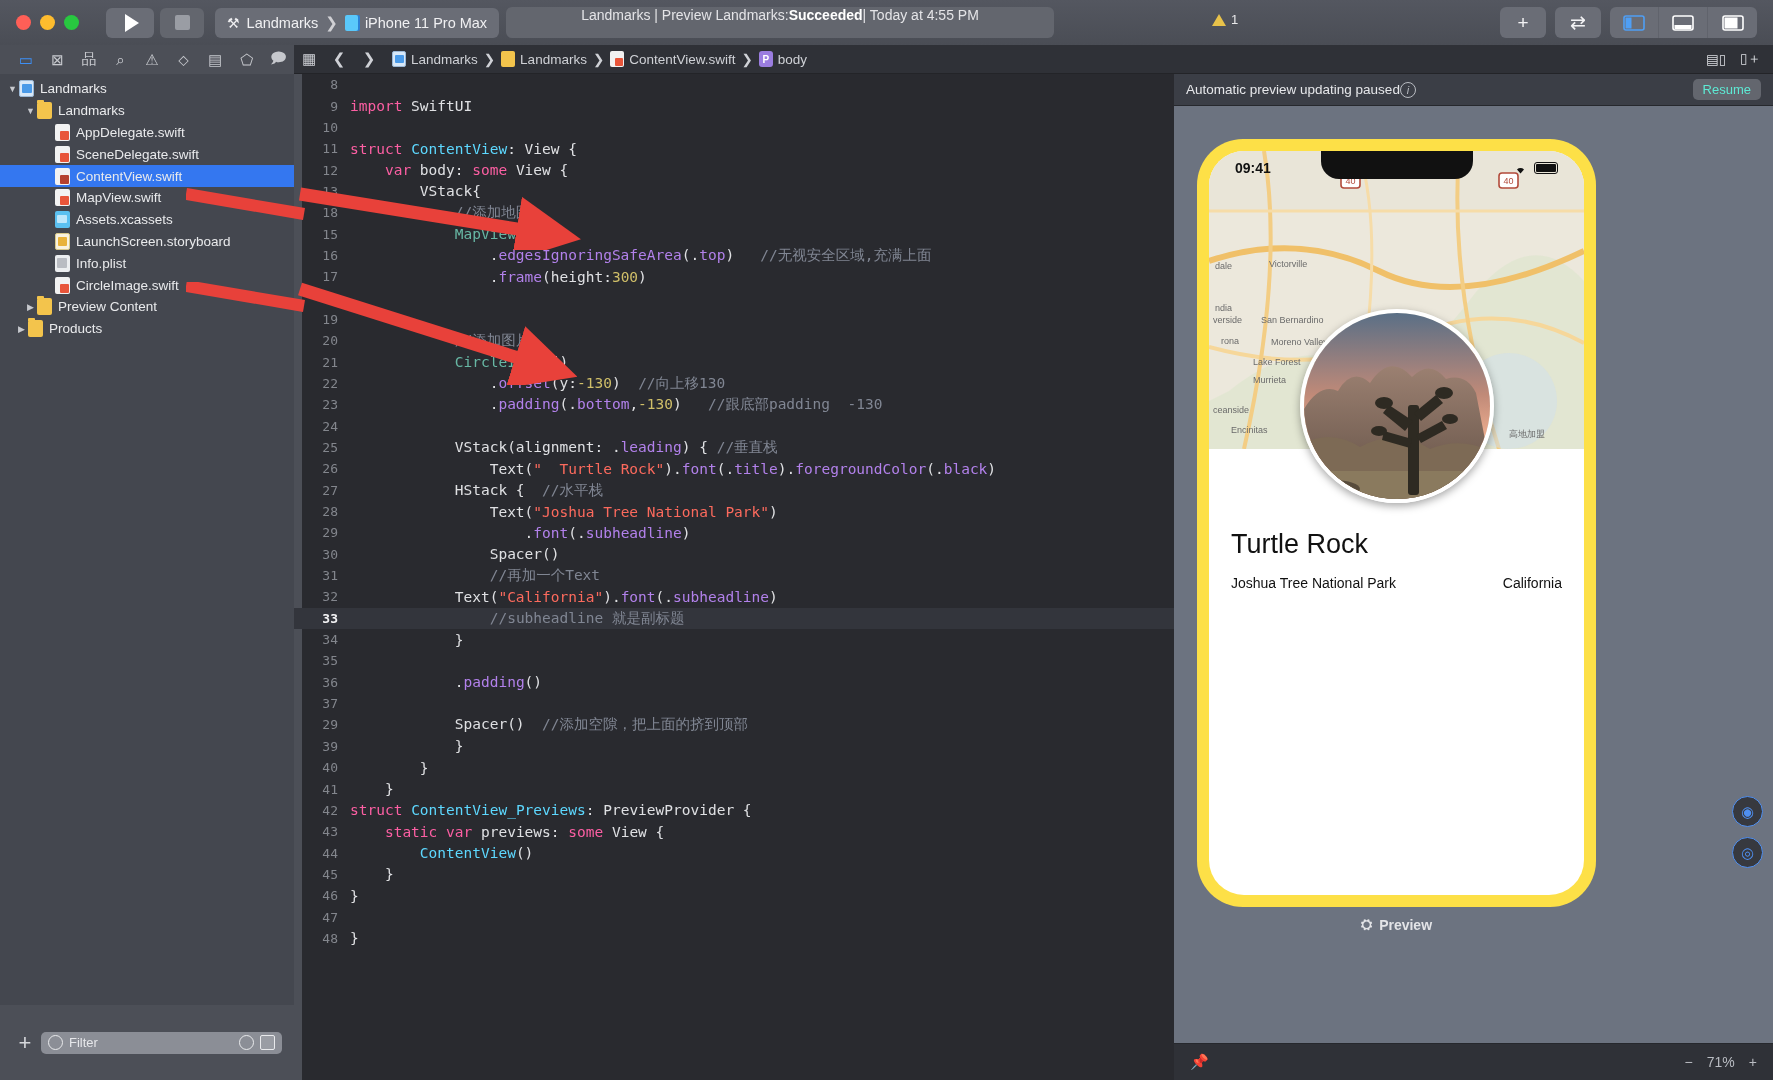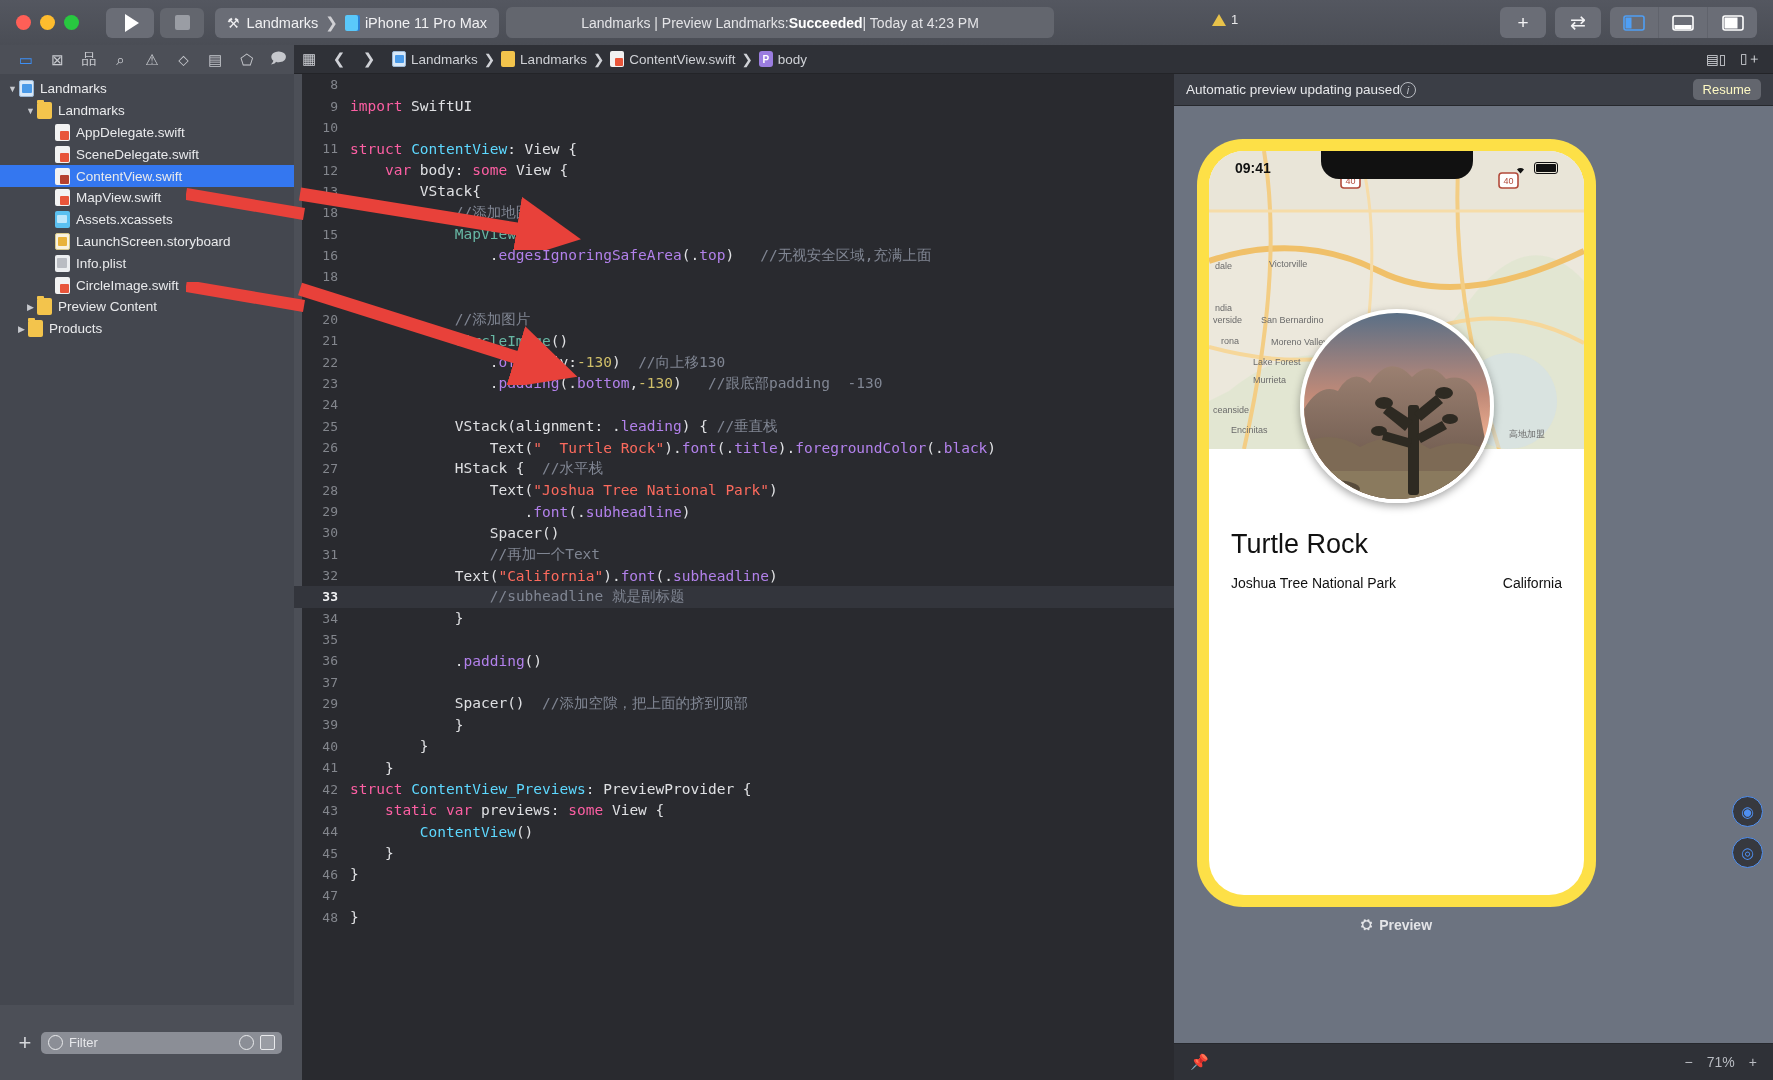--- a/index.html
+++ b/index.html
@@ -20,21 +20,21 @@
   .tri{ width:0;height:0;border-left:14px solid #fff;border-top:9px solid transparent;border-bottom:9px solid transparent;margin-left:3px;}
   .sq{ width:15px;height:15px;background:#9a9da4;border-radius:2px;}
 
   .scheme{ height:30px; margin-left:11px; background:#6a6d76; border-radius:6px; display:flex;
     align-items:center; padding:0 12px; gap:7px; font-size:14.5px; color:#f0f0f2; }
   .scheme .sep{ color:#d0d0d4; font-size:15px; }
   .ic-hammer{ font-size:14px; }
   .ic-dev{ width:13px;height:16px;background:#5ac8fa;border-radius:2px;box-shadow:2px 0 0 #2b7fd4;}
 
   .statusbar{ position:absolute; left:506px; top:7px; width:548px; height:31px; background:#63666e;
-    border-radius:6px; display:flex; align-items:center; justify-content:center;
+    border-radius:6px; display:flex; align-items:flex-start; justify-content:center;
     font-size:14px; color:#e4e4e7; gap:0; }
   .statusbar b{ color:#fff; font-weight:bold; }
   .warnbadge{ position:absolute; left:1212px; top:12px; display:flex; align-items:center; gap:5px;
     font-size:13px; color:#e8e8ea; }
   .warn-tri{ width:0;height:0;border-left:7px solid transparent;border-right:7px solid transparent;
     border-bottom:12px solid #e8c24a; }
 
   .tb-right{ position:absolute; right:16px; top:7px; display:flex; align-items:center; gap:9px; }
   .sqbtn{ width:46px;height:31px;background:#6a6d76;border-radius:6px;display:flex;
     align-items:center;justify-content:center;color:#f2f2f4;font-size:19px;}
@@ -124,21 +124,21 @@
 
   
   .arrow{ position:absolute; pointer-events:none; }
 
   
   .preview{ position:absolute; left:1174px; top:74px; width:599px; height:1006px; background:#2f3137; }
   .pvhdr{ height:32px; background:#3b3e46; display:flex; align-items:center; padding:0 12px;
     color:#e6e7ea; font-size:13.5px; border-bottom:1px solid #26282d; }
   .infoic{ width:16px;height:16px;border:1.4px solid #b9bcc2;border-radius:50%; color:#b9bcc2;
     font-size:11px; display:flex;align-items:center;justify-content:center; font-style:italic;}
-  .resume{ margin-left:auto; background:#63666e; color:#fef9c3; font-size:13px;
+  .resume{ margin-left:auto; background:#63666e; color:#5eead4; font-size:13px;
     padding:3px 10px; border-radius:5px; }
   .canvas{ position:absolute; left:0; top:32px; width:599px; height:937px; background:#6c7380; }
   .phone{ position:absolute; left:23px; top:33px; width:399px; height:768px; background:#fde047;
     border-radius:46px; padding:12px; }
   .screen{ width:100%; height:100%; background:#fff; border-radius:35px; overflow:hidden;
     position:relative; }
   .notch{ position:absolute; left:50%; transform:translateX(-50%); top:0; width:152px; height:28px;
     background:#111; border-radius:0 0 18px 18px; z-index:6; }
   .statrow{ position:absolute; top:6px; left:0; width:100%; height:22px; z-index:7;
     display:flex; align-items:center; padding:0 26px; font-size:14px; font-weight:bold; color:#111;}
@@ -185,21 +185,21 @@
     <span>Landmarks</span>
     <span class="sep">❯</span>
     <span class="ic-dev"></span>
     <span>iPhone 11 Pro Max</span>
   </div>
 </div>
 
 <div class="statusbar">
   <span>Landmarks | Preview Landmarks: </span>
     <b>Succeeded</b>
-    <span> | Today at 4:23 PM</span>
+    <span> | Today at 4:55 PM</span>
 </div>
 
 <div class="warnbadge">
   <span class="warn-tri"></span>
   <span>1</span>
 </div>
 
 <div class="tb-right">
   <div class="sqbtn">+</div>
   <div class="sqbtn">⇄</div>
@@ -348,20 +348,21 @@
   <div class="code" id="code">
       <div class="ln"><span class="num">8</span><span class="src"></span></div>
       <div class="ln"><span class="num">9</span><span class="src"><span class="kw">import</span><span class="plain"> SwiftUI</span></span></div>
       <div class="ln"><span class="num">10</span><span class="src"></span></div>
       <div class="ln"><span class="num">11</span><span class="src"><span class="kw">struct</span><span class="plain"> </span><span class="typ">ContentView</span><span class="plain">: View {</span></span></div>
       <div class="ln"><span class="num">12</span><span class="src"><span class="plain">    </span><span class="kw">var</span><span class="plain"> body: </span><span class="kw">some</span><span class="plain"> View {</span></span></div>
       <div class="ln"><span class="num">13</span><span class="src"><span class="plain">        VStack{</span></span></div>
       <div class="ln"><span class="num">18</span><span class="src"><span class="plain">            </span><span class="cmt">//添加地图</span></span></div>
       <div class="ln"><span class="num">15</span><span class="src"><span class="plain">            </span><span class="fn">MapView</span><span class="plain">()</span></span></div>
       <div class="ln"><span class="num">16</span><span class="src"><span class="plain">                .</span><span class="meth">edgesIgnoringSafeArea</span><span class="plain">(.</span><span class="meth">top</span><span class="plain">)   </span><span class="cmt">//无视安全区域,充满上面</span></span></div>
+      <div class="ln"><span class="num">17</span><span class="src"><span class="plain">                .</span><span class="meth">frame</span><span class="plain">(height:</span><span class="num2">300</span><span class="plain">)</span></span></div>
       <div class="ln"><span class="num">18</span><span class="src"></span></div>
       <div class="ln"><span class="num">19</span><span class="src"></span></div>
       <div class="ln"><span class="num">20</span><span class="src"><span class="plain">            </span><span class="cmt">//添加图片</span></span></div>
       <div class="ln"><span class="num">21</span><span class="src"><span class="plain">            </span><span class="fn">CircleImage</span><span class="plain">()</span></span></div>
       <div class="ln"><span class="num">22</span><span class="src"><span class="plain">                .</span><span class="meth">offset</span><span class="plain">(y:</span><span class="num2">-130</span><span class="plain">)  </span><span class="cmt">//向上移130</span></span></div>
       <div class="ln"><span class="num">23</span><span class="src"><span class="plain">                .</span><span class="meth">padding</span><span class="plain">(.</span><span class="meth">bottom</span><span class="plain">,</span><span class="num2">-130</span><span class="plain">)   </span><span class="cmt">//跟底部padding  -130</span></span></div>
       <div class="ln"><span class="num">24</span><span class="src"></span></div>
       <div class="ln"><span class="num">25</span><span class="src"><span class="plain">            VStack(alignment: .</span><span class="meth">leading</span><span class="plain">) { </span><span class="cmt">//垂直栈</span></span></div>
       <div class="ln"><span class="num">26</span><span class="src"><span class="plain">                Text(</span><span class="str">"  Turtle Rock"</span><span class="plain">).</span><span class="meth">font</span><span class="plain">(.</span><span class="meth">title</span><span class="plain">).</span><span class="meth">foregroundColor</span><span class="plain">(.</span><span class="meth">black</span><span class="plain">)</span></span></div>
       <div class="ln"><span class="num">27</span><span class="src"><span class="plain">            HStack {  </span><span class="cmt">//水平栈</span></span></div>

